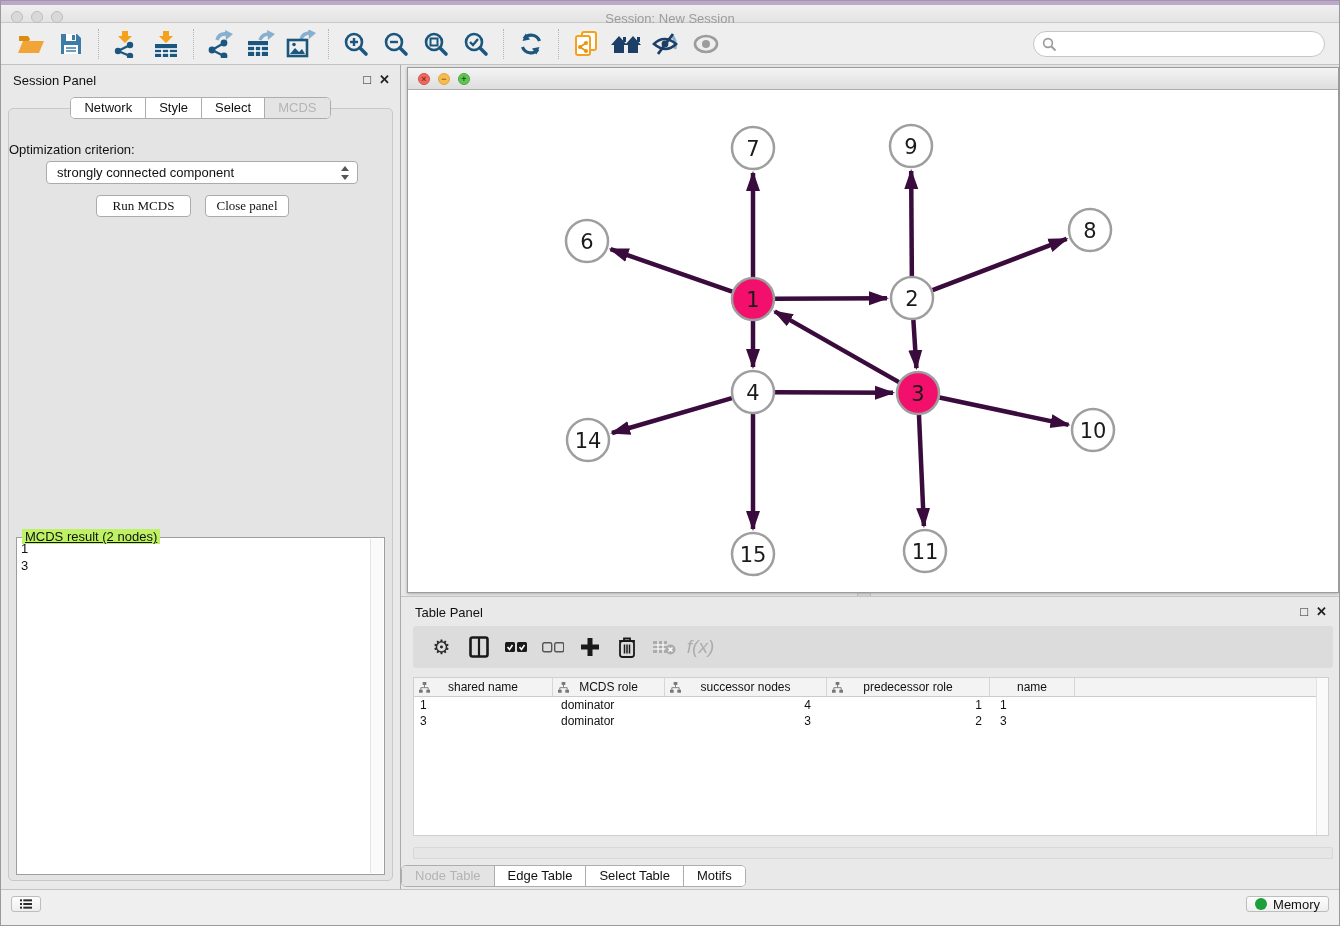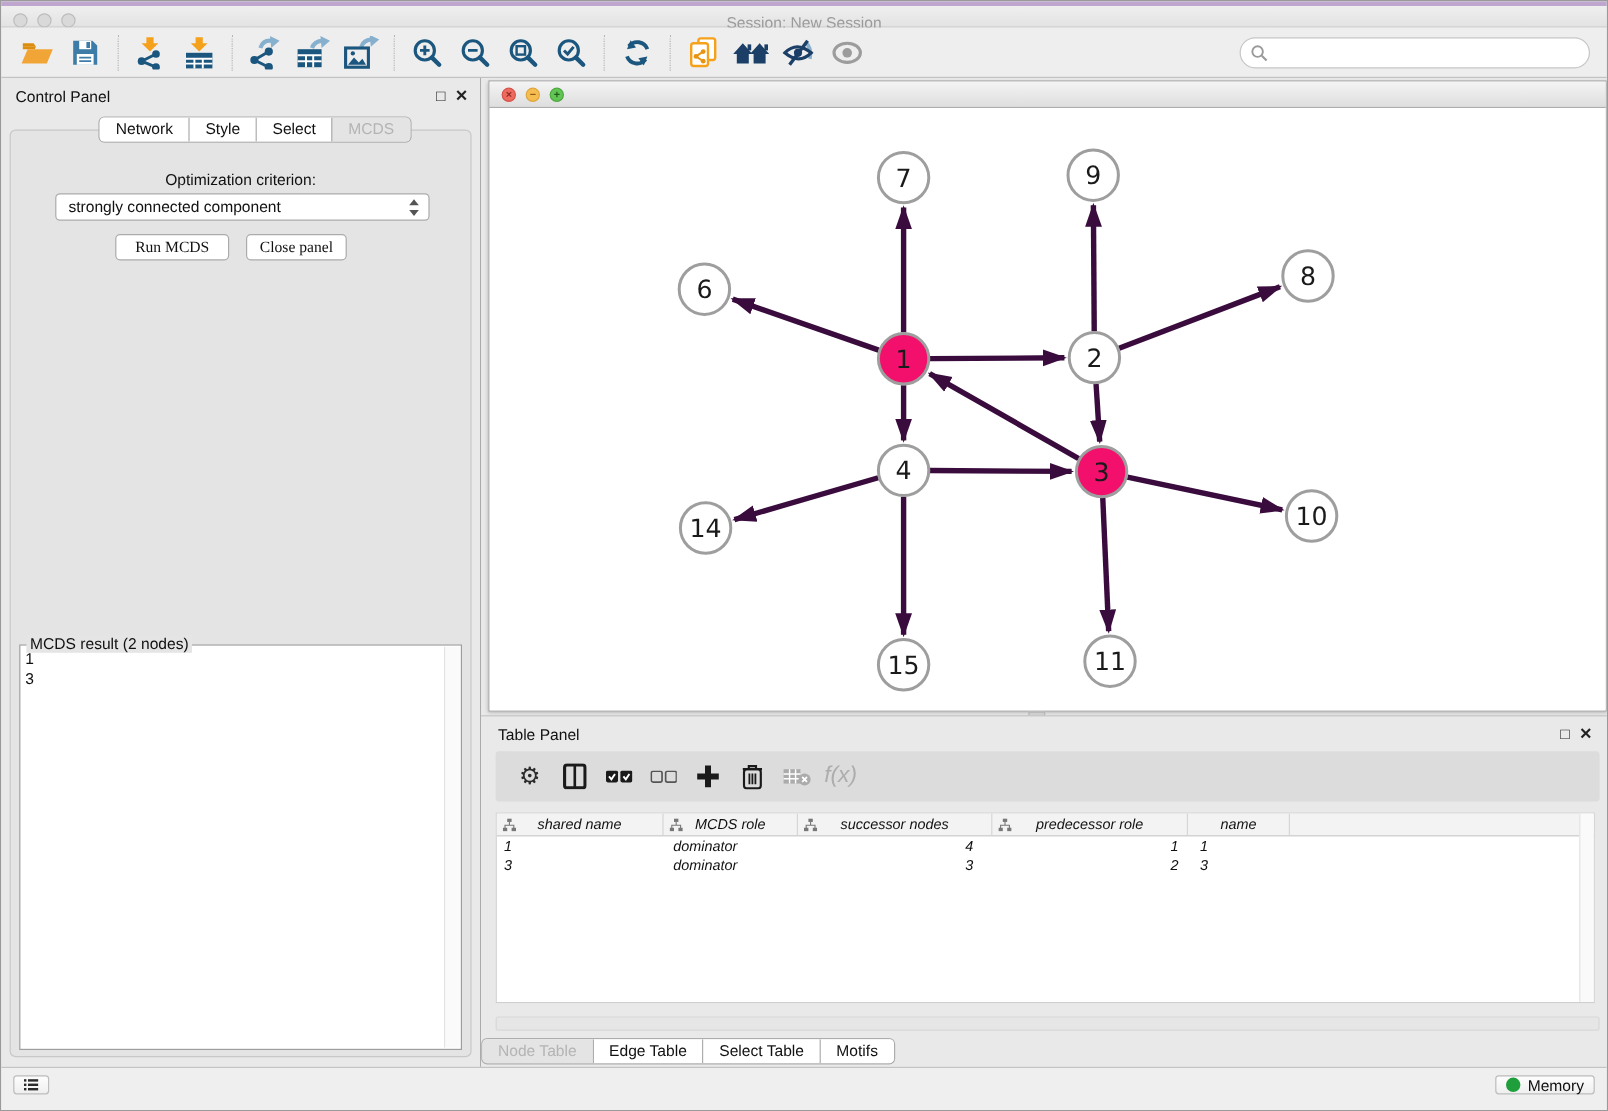--- a/index.html
+++ b/index.html
@@ -44,43 +44,43 @@
                          font-size:13px; color:#222; font-weight:bold; }
   .panel-head .ph-btns span { cursor:default; }
 
   .seg { display:inline-flex; border:1px solid #ADADAD; border-radius:5px;
          background:#fff; height:22px; overflow:hidden; }
   .seg .tab { padding:0 13px; font-size:13px; line-height:20px; color:#111;
               background:#fff; border-left:1px solid #ADADAD; white-space:nowrap; }
   .seg .tab:first-child { border-left:none; }
   .seg .tab.active { background:#E4E4E4; color:#B4B4B4; }
 
-  .cp-tabs { position:absolute; top:32px; left:12px; width:100%; text-align:center; z-index:2; }
+  .cp-tabs { position:absolute; top:32px; left:0; width:100%; text-align:center; z-index:2; }
   .cp-content { position:absolute; left:7px; right:7px; top:43px; bottom:10px;
                 background:#E4E4E4; border:1px solid #C8C8C8; border-radius:5px; }
-  .opt-label { position:absolute; top:33px; width:100%; text-align:center;
+  .opt-label { position:absolute; top:33px; width:100%; 
                font-size:13px; color:#111; }
   .dropdown { position:absolute; left:37px; top:52px; width:312px; height:23px;
               background:#fff; border:1px solid #ABABAB; border-radius:4px;
               font-size:13px; line-height:21px; padding-left:10px; color:#111; }
   .dd-arrows { position:absolute; right:6px; top:3px; width:11px; height:16px; }
   .dd-arrows i { position:absolute; left:1px; width:0; height:0; border-left:4.5px solid transparent;
                  border-right:4.5px solid transparent; }
   .dd-arrows i.up { top:1px; border-bottom:5px solid #555; }
   .dd-arrows i.dn { bottom:1px; border-top:5px solid #555; }
   .btn { position:absolute; height:22px; background:#fff; border:1px solid #ABABAB;
          border-radius:4px; font-size:13px; line-height:20px; text-align:center;
          color:#111; font-family:Liberation Serif, serif; }
   .btn-run   { left:87px;  top:86px; width:95px; }
   .btn-close { left:196px; top:86px; width:84px; }
 
   .result-box { position:absolute; left:7px; right:7px; top:428px; bottom:5px;
                 border:1px solid #9E9E9E; background:#fff; }
-  .result-legend { position:absolute; left:5px; top:-9px; background:#e5e5e5;
-                   font-size:13px; color:#111; padding:0 3px; }
+  .result-legend { position:absolute; left:5px; top:-9px; background:#bef264;
+                   font-size:13px; color:#111; padding:0 3px;text-decoration:underline; }
   .result-text { position:absolute; inset:2px 16px 2px 4px; font-size:13px;
                  line-height:17px; white-space:pre; color:#111; }
   .result-scroll { position:absolute; right:1px; top:1px; bottom:1px; width:13px;
                    background:#FAFAFA; border-left:1px solid #E3E3E3; }
 
   
   .right { position:absolute; left:400px; top:64px; width:940px; height:826px;
            background:#E9E9E9; }
   .net-window { position:absolute; left:6px; top:2px; width:932px; height:526px;
                 background:#fff; border:1px solid #9C9C9C;
@@ -96,21 +96,21 @@
   .table-panel { position:absolute; left:0px; top:531px; width:940px; height:295px;
                  background:#E9E9E9; border-top:1px solid #C4C4C4; }
   .tp-toolbar { position:absolute; left:12px; right:8px; top:29px; height:42px;
                 background:#DCDCDC; border-radius:3px; display:flex;
                 align-items:center; padding-left:10px; }
   .tp-tbtn { width:37px; height:34px; display:flex; align-items:center; justify-content:center; }
   .fx { font-family:Liberation Sans, sans-serif; font-style:italic; font-size:19px; color:#ADADAD; }
   .gear { font-size:20px; color:#2B2B2B; line-height:20px; }
 
   .ntable { position:absolute; left:12px; top:80px; width:916px; height:159px;
-            background:#fff; border:1px solid #CFCFCF;font-style:italic; }
+            background:#fff; border:1px solid #CFCFCF; }
   .nt-headrow { display:flex; height:19px; background:#F3F3F3;
                 border-bottom:1px solid #CCCCCC; }
   .nt-hcell { position:relative; display:flex; align-items:center; justify-content:center;
               font-size:12px; color:#111; border-right:1px solid #D6D6D6; }
   .nt-hcell svg { position:absolute; left:5px; top:4px; }
   .nt-row { display:flex; height:16px; }
   .nt-cell { font-size:12px; color:#111; line-height:16px; overflow:hidden; white-space:nowrap; }
   .nt-scroll { position:absolute; right:0; top:0; bottom:0; width:12px;
                background:#FAFAFA; border-left:1px solid #E3E3E3; }
   .tp-strip { position:absolute; left:12px; right:8px; top:250px; height:12px;
@@ -299,21 +299,21 @@
       <svg width="15" height="15" viewBox="0 0 15 15">
         <circle cx="6" cy="6" r="4.4" fill="none" stroke="#9A9A9A" stroke-width="1.6"></circle>
         <line x1="9.5" y1="9.5" x2="13.5" y2="13.5" stroke="#9A9A9A" stroke-width="1.8"></line>
       </svg>
       <input type="text" placeholder="" style="">
     </div>
   </div>
 
   <div class="control-panel">
     <div class="panel-head">
-      <span class="ph-title">Control Panel</span>
+      <span class="ph-title">Session Panel</span>
       <span class="ph-btns">
         <span>□</span>
         <span>✕</span>
       </span>
     </div>
     <div class="cp-tabs">
       <span class="seg" id="cp-seg">
           <span class="tab">Network</span>
           <span class="tab">Style</span>
           <span class="tab">Select</span>

